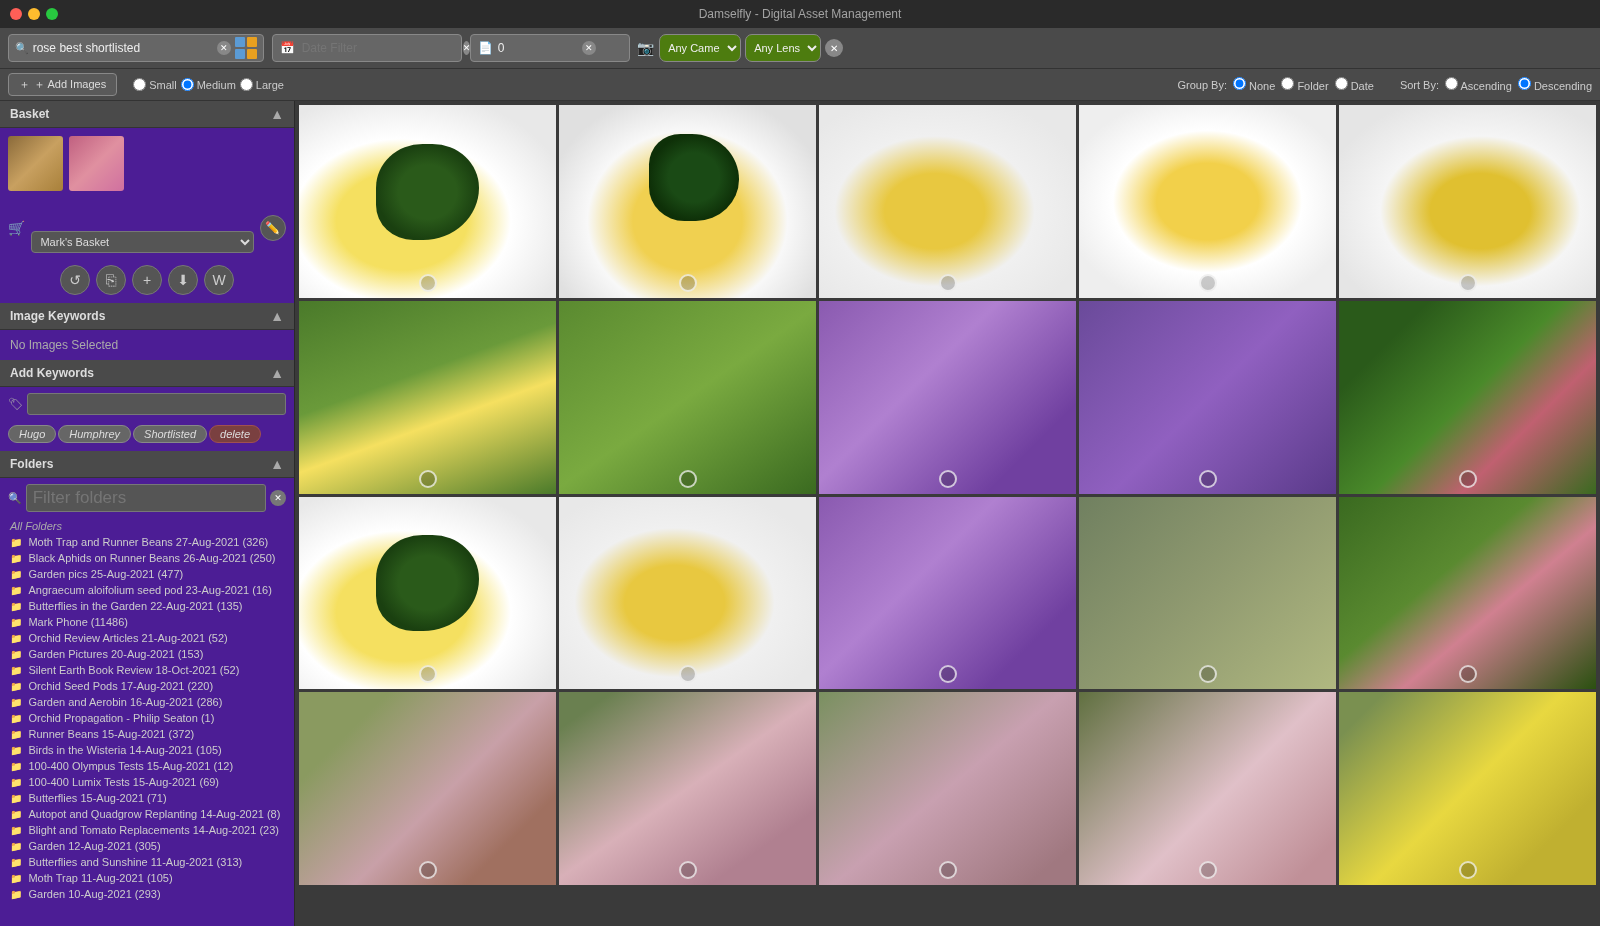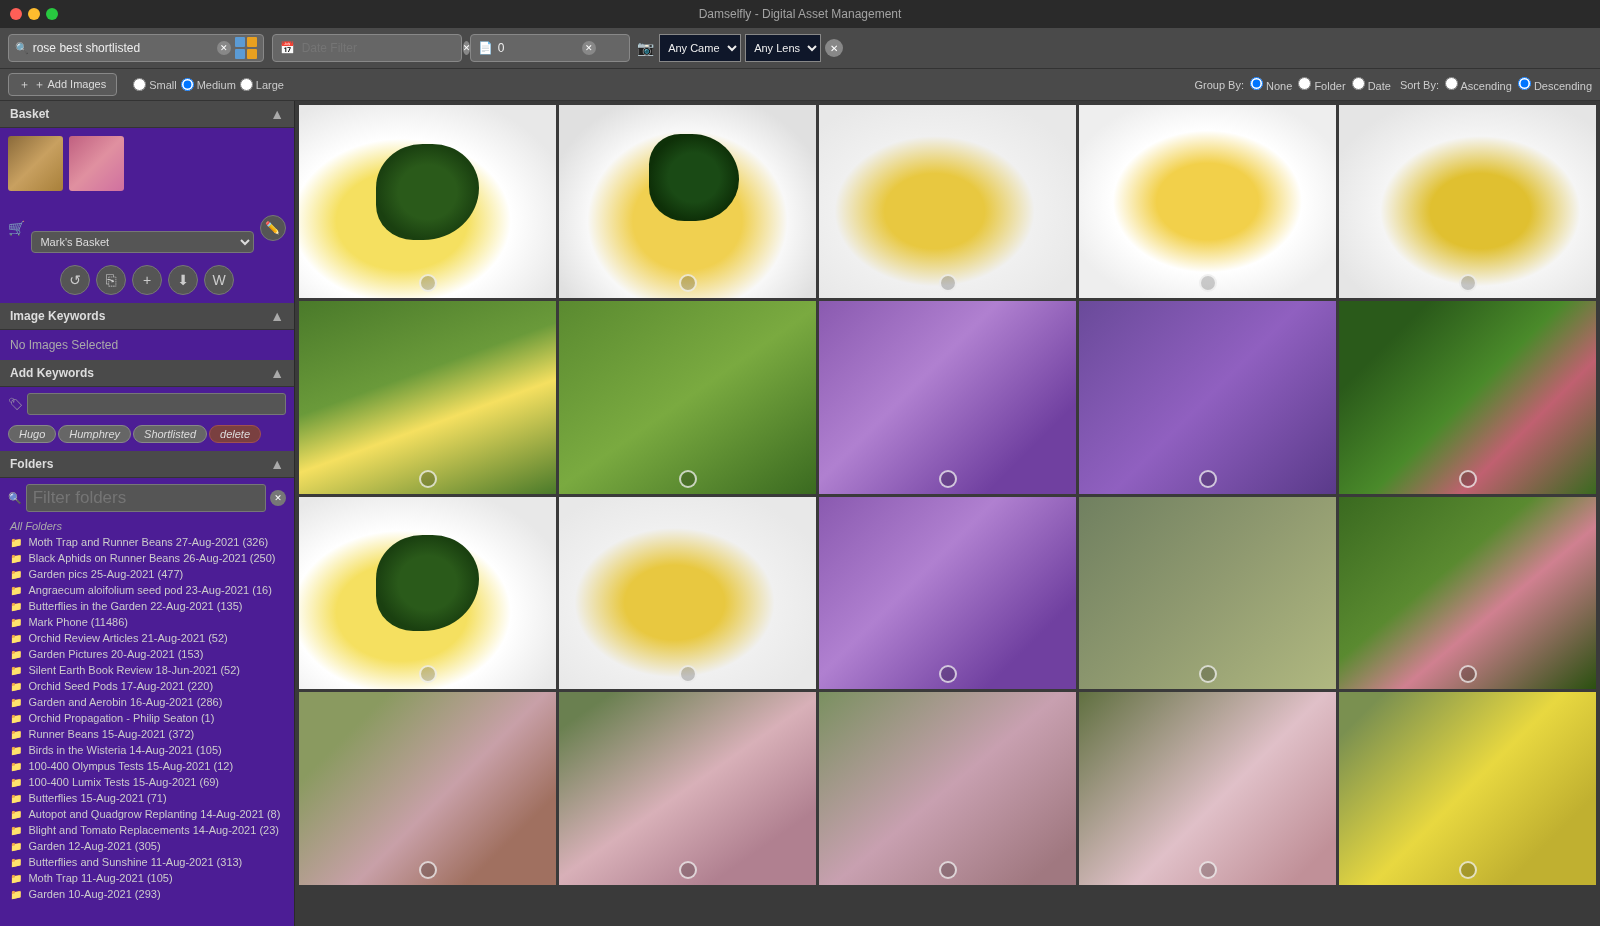--- a/index.html
+++ b/index.html
@@ -134,23 +134,23 @@
       width: 80px;
     }
 
     .cam-box {
       display: flex;
       align-items: center;
       gap: 4px;
     }
     .cam-icon { color: #aaa; font-size: 14px; }
     select.toolbar-select {
-      background: #0f172a;
+      background: #4d7c0f;
       border: 1px solid #888;
-      border-radius: 0;
+      border-radius: 7px;
       color: #eee;
       font-size: 11px;
       padding: 2px 4px;
       height: 28px;
       cursor: pointer;
     }
     .clear-round {
       background: #888;
       border: none;
       border-radius: 50%;
@@ -587,21 +587,21 @@
       <span>None</span>
     </label>
     <label>
       <input type="radio" name="group" style="">
       <span>Folder</span>
     </label>
     <label>
       <input type="radio" name="group" style="">
       <span>Date</span>
     </label>
-    <span style="margin-left:3px">Sort By:</span>
+    <span style="margin-left:20px">Sort By:</span>
     <label>
       <input type="radio" name="sort" style="">
       <span>Ascending</span>
     </label>
     <label>
       <input type="radio" name="sort" checked="" style="">
       <span>Descending</span>
     </label>
   </div>
 </div>
@@ -700,21 +700,21 @@
         <div class="folder-item">
           <span class="folder-icon">📁</span>
           <span>Orchid Review Articles 21-Aug-2021 (52)</span>
         </div>
         <div class="folder-item">
           <span class="folder-icon">📁</span>
           <span>Garden Pictures 20-Aug-2021 (153)</span>
         </div>
         <div class="folder-item">
           <span class="folder-icon">📁</span>
-          <span>Silent Earth Book Review 18-Jun-2021 (52)</span>
+          <span>Silent Earth Book Review 18-Oct-2021 (52)</span>
         </div>
         <div class="folder-item">
           <span class="folder-icon">📁</span>
           <span>Orchid Seed Pods 17-Aug-2021 (220)</span>
         </div>
         <div class="folder-item">
           <span class="folder-icon">📁</span>
           <span>Garden and Aerobin 16-Aug-2021 (286)</span>
         </div>
         <div class="folder-item">

